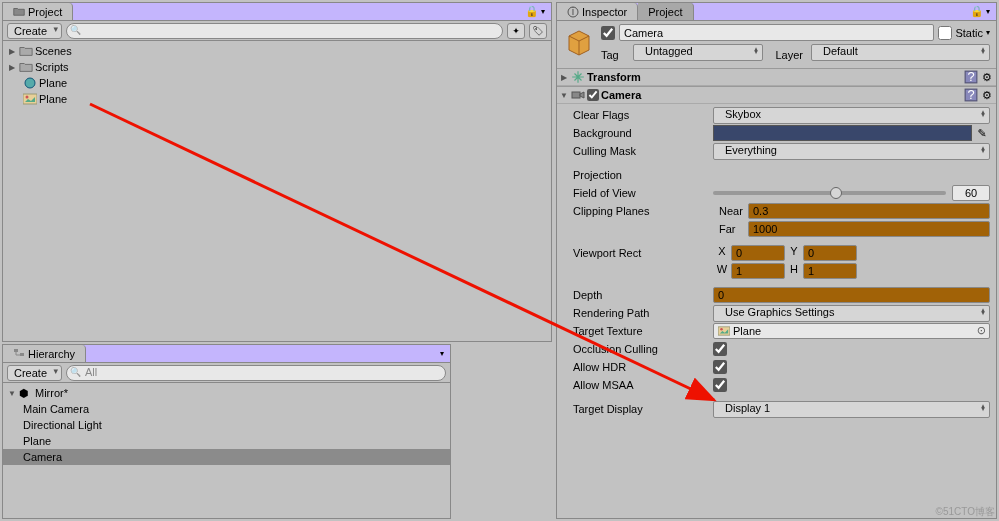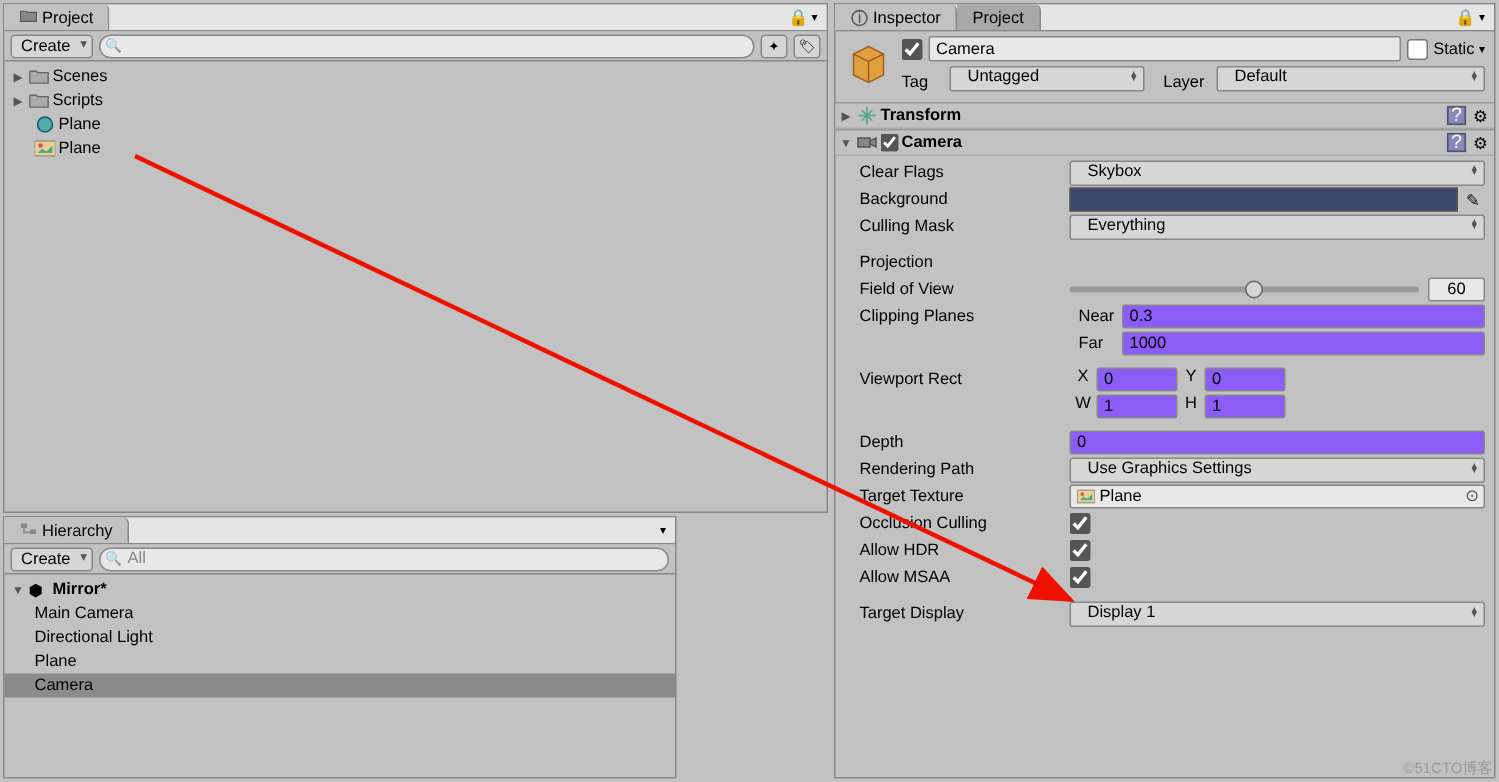--- a/index.html
+++ b/index.html
@@ -1,18 +1,18 @@
 <!DOCTYPE html>
 <html><head>
 <meta charset="utf-8">
 <style>
 * { box-sizing: border-box; margin: 0; padding: 0; font-family: Arial, sans-serif; font-size: 11px; }
 body { background: #c2c2c2; width: 999px; height: 521px; position: relative; overflow: hidden; }
 .panel { background: #c2c2c2; border: 1px solid #888; position: absolute; }
-.tab-bar { display: flex; align-items: center; height: 18px; background: #e5e5e5; border-bottom: 1px solid #888; }
+.tab-bar { display: flex; align-items: center; height: 18px; background: #c4b5fd; border-bottom: 1px solid #888; }
 .tab { background: #c2c2c2; padding: 2px 10px; height: 17px; border-right: 1px solid #888; border-top-right-radius: 4px; display: flex; align-items: center; gap: 3px; }
 .tab.inactive { background: #a8a8a8; }
 .tab-icon { width: 12px; height: 12px; display: inline-block; }
 .lock-dropdown { margin-left: auto; padding: 0 6px; display: flex; align-items: center; gap: 2px; }
 .toolbar { display: flex; align-items: center; padding: 2px 4px; height: 20px; gap: 4px; border-bottom: 1px solid #888; background: #c2c2c2; }
 .dropdown-btn { background: #d6d6d6; border: 1px solid #888; border-radius: 3px; padding: 1px 14px 1px 6px; height: 16px; position: relative; cursor: pointer; }
 .dropdown-btn::after { content: '▾'; position: absolute; right: 3px; top: 0; font-size: 9px; color: #555; }
 .search { flex: 1; background: #e8e8e8; border: 1px solid #888; border-radius: 8px; height: 16px; padding: 0 6px 0 18px; position: relative; }
 .search::before { content: '🔍'; position: absolute; left: 3px; top: 1px; font-size: 9px; opacity: .6; }
 .mini-btn { width: 18px; height: 16px; background: #d6d6d6; border: 1px solid #888; border-radius: 3px; display: flex; align-items: center; justify-content: center; }
@@ -34,21 +34,21 @@
 .tag-row { display: flex; align-items: flex-end; gap: 4px; padding-left: 38px; }
 .label { width: 28px; }
 .select { background: #d6d6d6; border: 1px solid #888; border-radius: 2px; height: 17px; padding: 0 16px 0 11px; position: relative; flex: 1; cursor: pointer; }
 .select::after { content: '♦'; position: absolute; right: 4px; top: 1px; font-size: 8px; color: #555; transform: scaleY(1.4); }
 .comp-header { display: flex; align-items: center; height: 18px; background: #c2c2c2; border-top: 1px solid #999; border-bottom: 1px solid #aaa; gap: 2px; padding: 0 2px; }
 .comp-header .title { font-weight: bold; flex: 1; }
 .comp-header .gear { margin-left: auto; }
 .mini-icn { width: 14px; height: 14px; display: flex; align-items: center; justify-content: center; }
 .prop-row { display: flex; align-items: center; height: 18px; padding: 1px 0; }
 .prop-row .lbl { width: 150px; padding-left: 10px; }
-.val-field { background: #8b5cf6; border: 1px solid #888; border-radius: 2px; height: 16px; padding: 0 4px; flex: 1; }
+.val-field { background: #a16207; border: 1px solid #888; border-radius: 2px; height: 16px; padding: 0 4px; flex: 1; }
 .color-swatch { flex: 1; height: 16px; background: #39476b; border: 1px solid #555; }
 .eyedrop { width: 16px; height: 16px; margin-left: 2px; display: flex; align-items: center; justify-content: center; }
 .sub-lbl { width: 35px; text-align: left; padding-left: 6px; }
 .xyzw { display: flex; gap: 0; flex: 1; }
 .xyzw .sl { width: 18px; text-align: center; }
 .xyzw .val-field { width: 54px; flex: none; }
 .slider-wrap { display: flex; align-items: center; flex: 1; gap: 6px; }
 .slider-track { flex: 1; height: 4px; background: #999; border-radius: 2px; position: relative; }
 .slider-thumb { position: absolute; width: 12px; height: 12px; background: #d6d6d6; border: 1px solid #666; border-radius: 50%; top: -4px; left: 50%; }
 .slider-val { width: 38px; background: #e8e8e8; border: 1px solid #888; border-radius: 2px; height: 16px; text-align: center; }
@@ -131,21 +131,21 @@
       </div>
   </div>
   <div class="toolbar">
     <div class="dropdown-btn">Create</div>
     <div class="search"><span style="color:#888">All</span></div>
   </div>
   <div class="tree">
     <div class="tree-row">
       <span class="arrow">▼</span>
       <span style="width:14px;font-size:11px">⬢</span>
-      <span style="font-weight:bold">Mirror*</span>
+      <span style="font-weight:normal">Mirror*</span>
     </div>
     <div class="tree-row indent-1">
         <span>Main Camera</span>
       </div>
     <div class="tree-row indent-1">
         <span>Directional Light</span>
       </div>
     <div class="tree-row indent-1">
         <span>Plane</span>
       </div>

